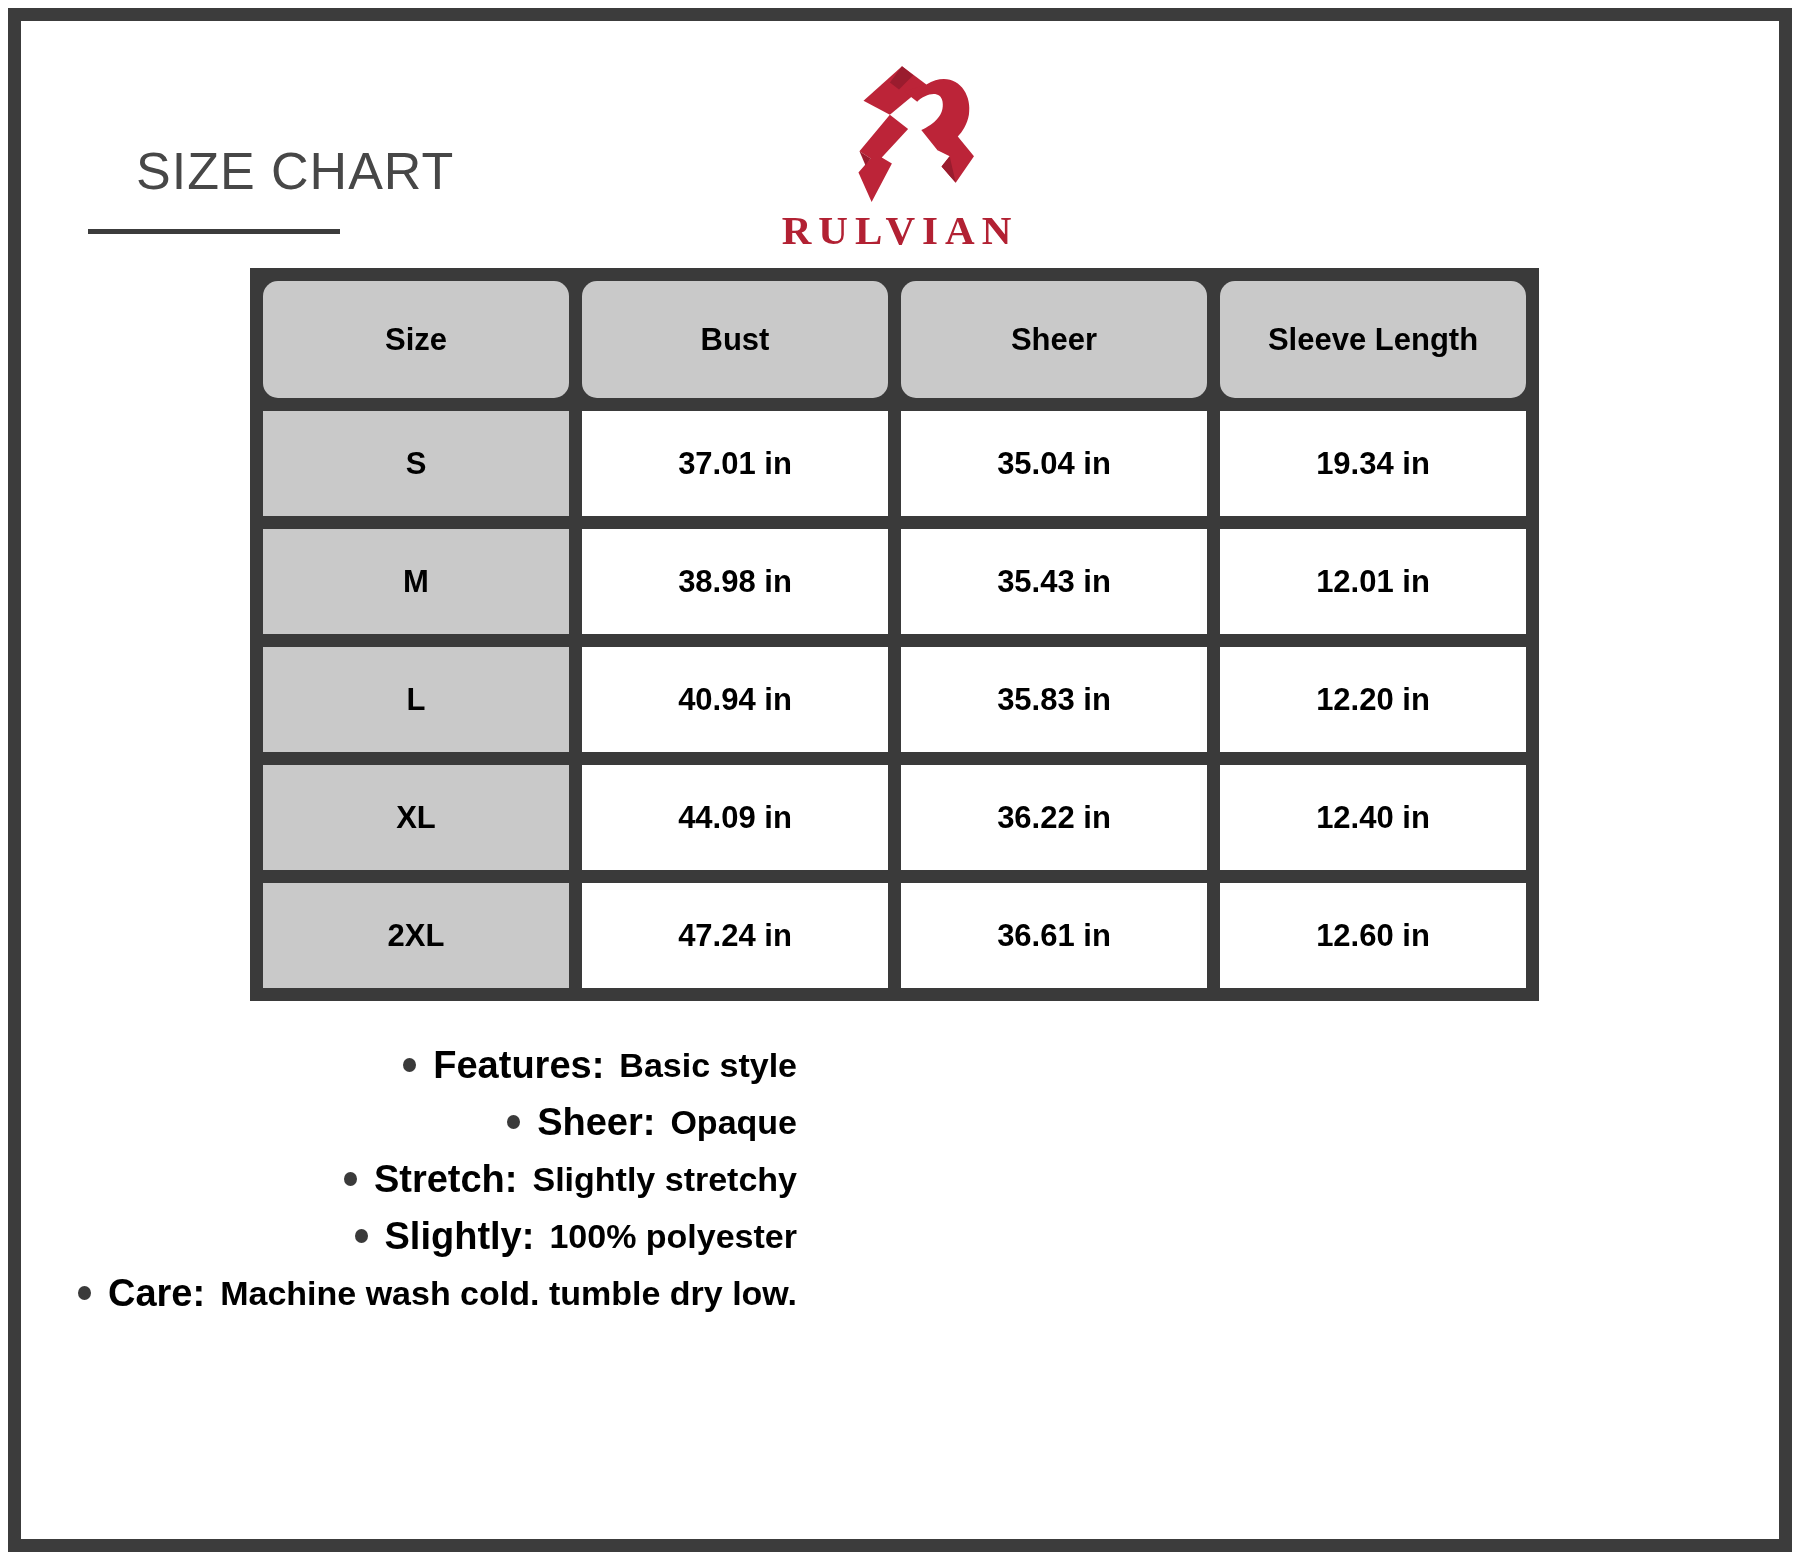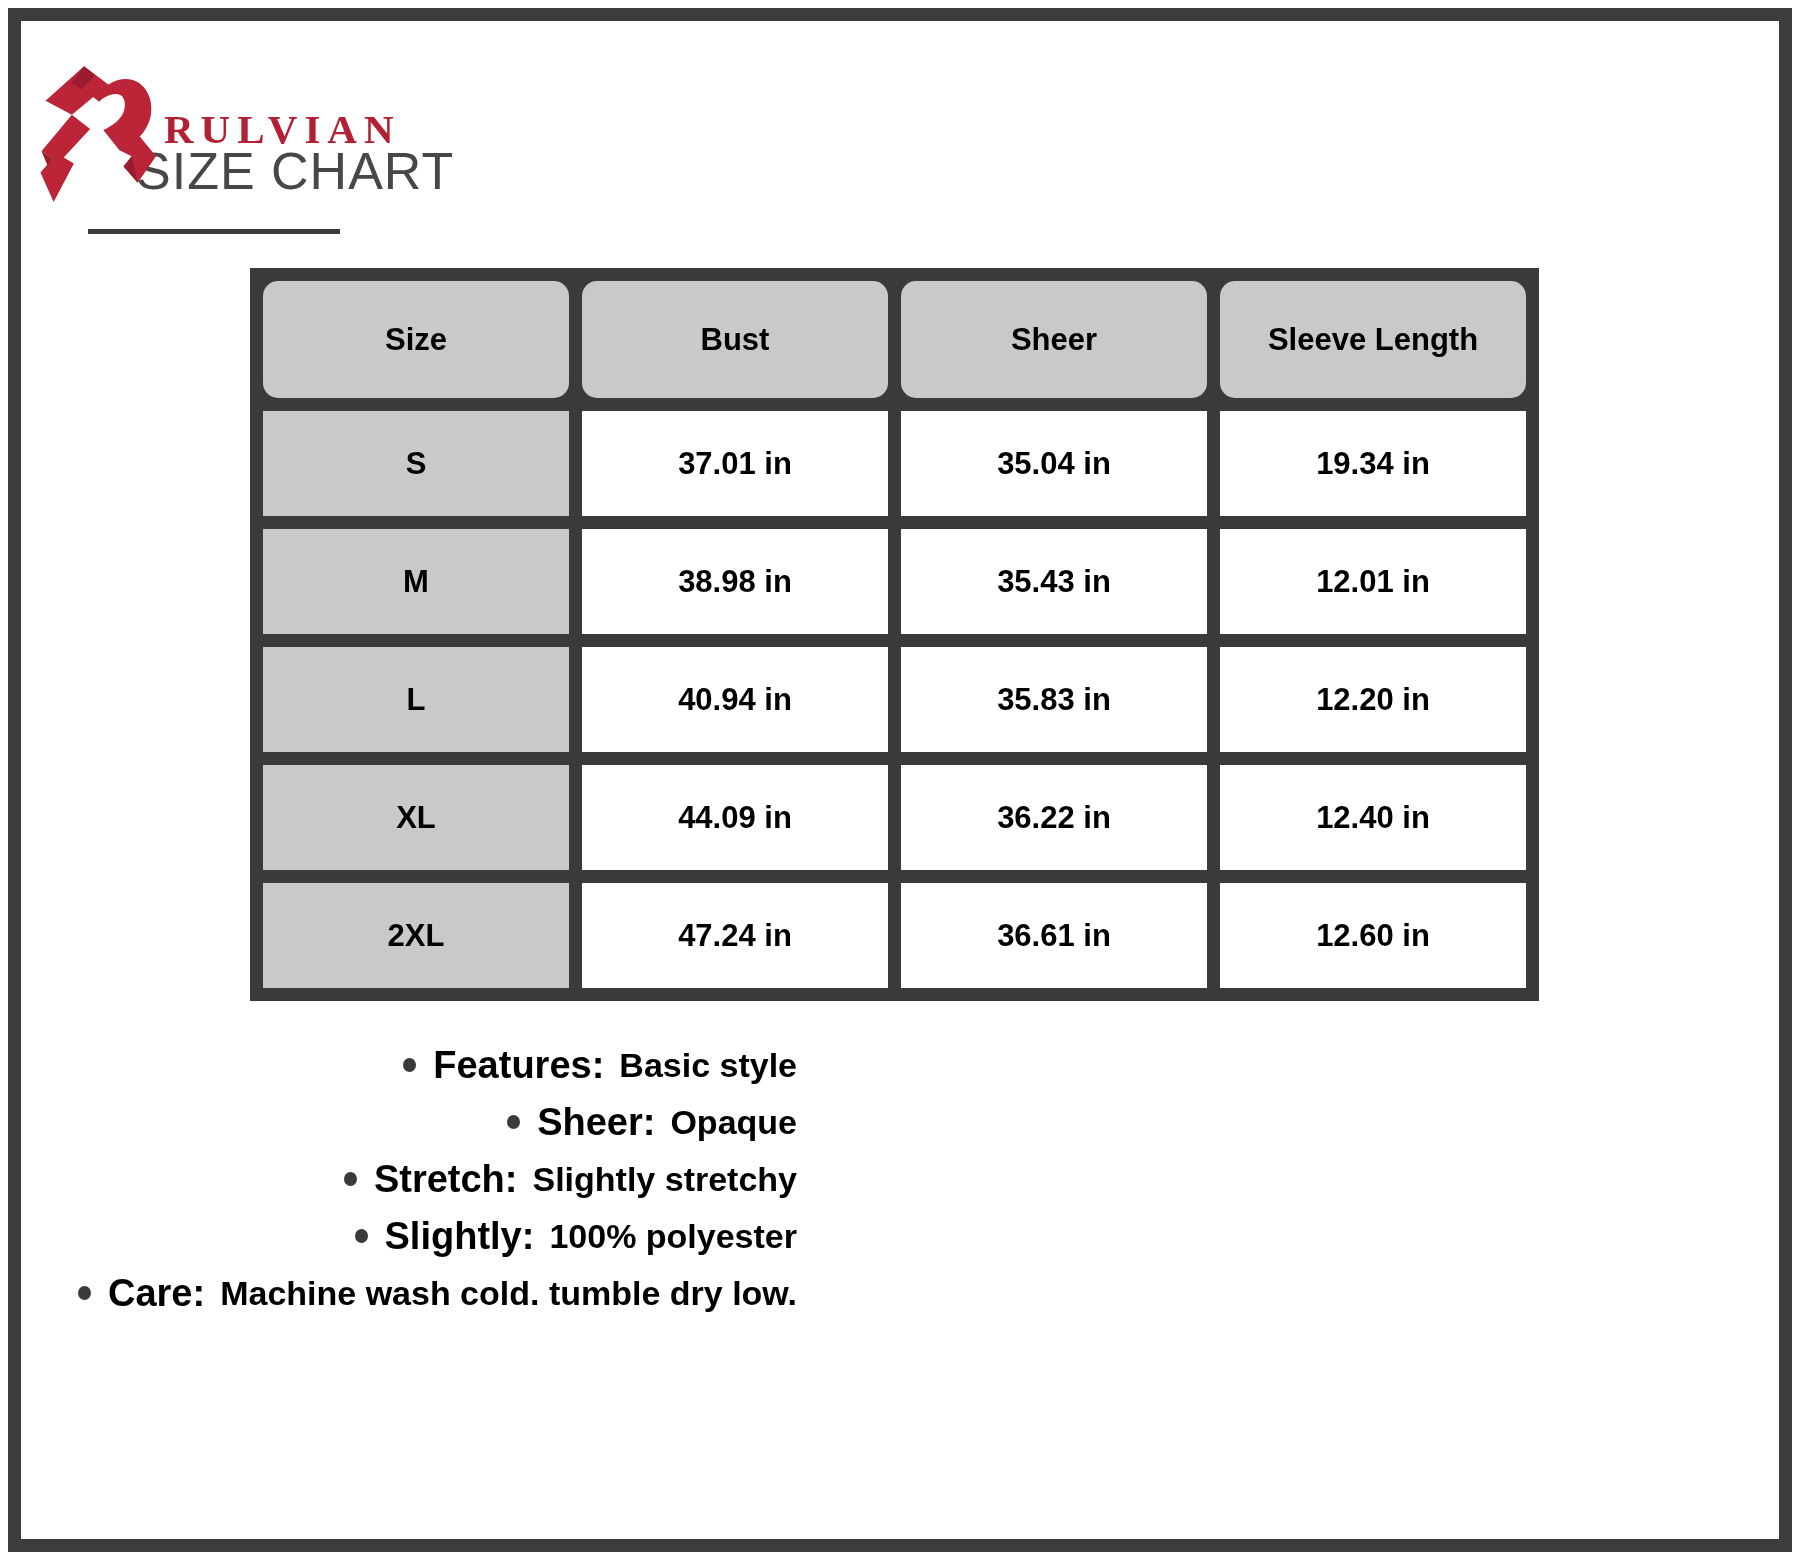--- a/index.html
+++ b/index.html
@@ -26,21 +26,21 @@
   }
   .title-underline{
     position:absolute;
     left:88px;top:229px;
     width:252px;height:5px;
     background:#3c3c3c;
   }
   .brand{
     position:absolute;
     left:0;right:0;top:52px;
-    display:flex;flex-direction:row;align-items:center;
+    display:flex;flex-direction:column;align-items:center;
   }
   .brand-logo{width:164px;height:152px;display:block;}
   .brand-name{
     margin-top:2px;
     font-family:"Liberation Serif","DejaVu Serif",serif;
     font-weight:bold;
     font-size:41px;
     color:#b22133;
     letter-spacing:7px;
     white-space:nowrap;

